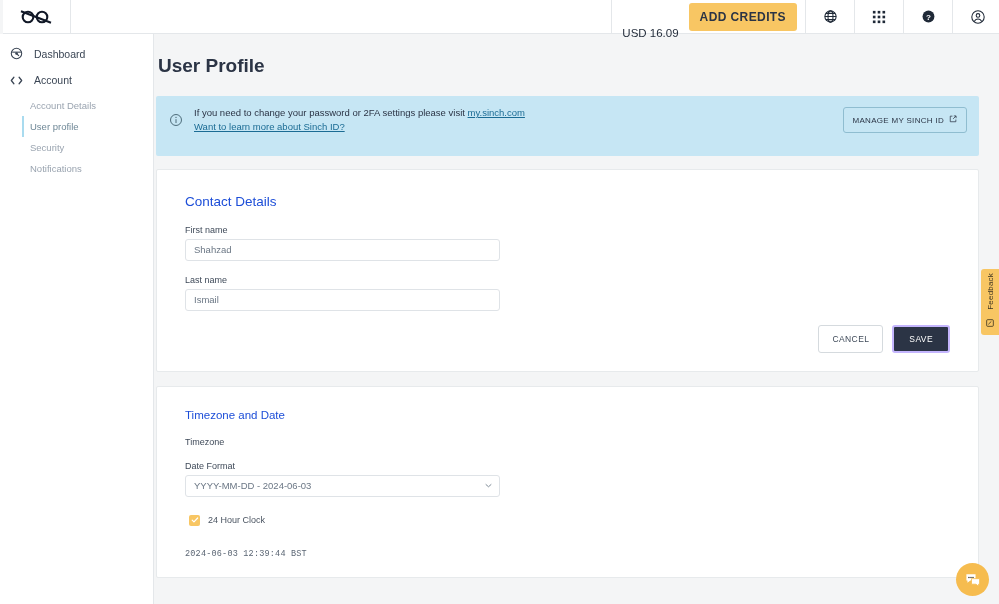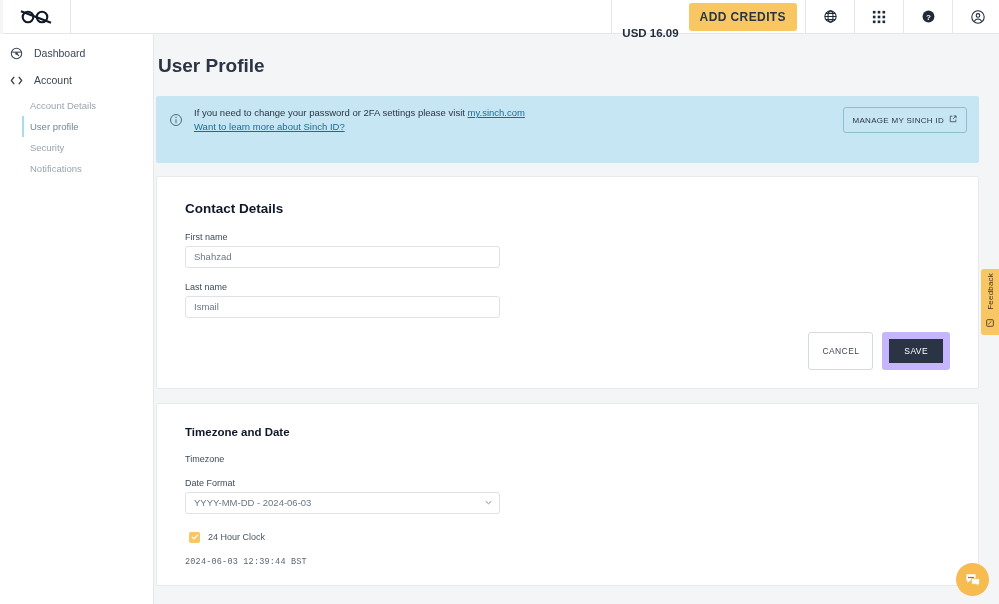--- a/index.html
+++ b/index.html
@@ -25,21 +25,21 @@
   }
   .logo-glyph { display:block; }
   .topbar-spacer { flex: 1 1 auto; border-right: 1px solid #e4e7ea; }
   .credit-cell {
     display: flex; align-items: center; gap: 10px;
     padding: 0 8px 0 10px;
     border-right: 1px solid #e4e7ea;
   }
   .credit-text { text-align: right; line-height: 1.15; }
   .credit-label { font-size: 7.5px; color: #6b7785; letter-spacing: .1px; }
-  .credit-amount { font-size: 11.5px; font-weight: bold; color: #1f2937; margin-top: 25px; }
+  .credit-amount { font-size: 11.5px; font-weight: normal; color: #1f2937; margin-top: 25px; }
   .add-credits {
     background: #f8c663; border: none; border-radius: 3px;
     font-size: 12px; font-weight: bold; letter-spacing: .4px;
     color: #2b3445; padding: 7px 11px; cursor: pointer;
     font-family: "Liberation Sans", sans-serif;
   }
   .icon-cell {
     width: 49px; min-width: 49px;
     border-right: 1px solid #e4e7ea;
     display: flex; align-items: center; justify-content: center;
@@ -48,21 +48,21 @@
   .icon-cell:last-child { border-right: none; }
 
   
   .sidebar {
     position: absolute; top: 34px; left: 0; width: 154px; height: 570px;
     background: #ffffff;
     border-right: 1px solid #e4e7ea;
     padding-top: 6px;
   }
   .nav-top {
-    display: flex; gap: 10px;
+    display: flex; align-items: center; gap: 10px;
     padding: 7px 0 7px 8px; cursor: pointer;
   }
   .nav-top .nav-label { font-size: 10.5px; color: #3a4554; }
   .nav-icon { width: 16px; min-width:16px; display:flex; align-items:center; justify-content:center;}
   .subnav { margin: 2px 0 0 0; padding: 0 0 0 22px; }
   .subitem {
     font-size: 9.5px; color: #9aa4b0;
     padding: 5px 0 5px 6px;
     border-left: 2px solid transparent;
     cursor: pointer;
@@ -80,21 +80,21 @@
     margin: 21px 0 0 2px; padding-left: 0;
   }
   .content { padding: 0 20px 0 2px; }
 
   
   .banner {
     margin-top: 19px;
     background: #c6e6f4;
     border-radius: 2px;
     display: flex; align-items: center;
-    padding: 10px 12px 28px 10px;
+    padding: 10px 12px 21px 10px;
     min-height: 48px;
   }
   .banner-icon { width: 20px; min-width:20px; display:flex; align-items:center; justify-content:center; }
   .banner-text { flex: 1 1 auto; padding-left: 8px; line-height: 1.5; }
   .banner-line { font-size: 9.5px; color: #2b3445; }
   .banner-link { color: #1b6c94; text-decoration: underline; cursor: pointer; }
   .banner-btn {
     background: #c6e6f4; border: 1px solid #8fbdd0; border-radius: 3px;
     font-size: 8px; letter-spacing: .3px; color: #2b3445;
     padding: 7px 9px; cursor: pointer; white-space: nowrap;
@@ -103,21 +103,21 @@
   }
 
   
   .card {
     background: #ffffff;
     border: 1px solid #e7eaec;
     border-radius: 2px;
     margin-top: 13px;
     padding: 24px 28px 18px 28px;
   }
-  .card-title { font-size: 13.5px; font-weight: bold; color: #0f172a; margin: 0 0 16px 0; }
+  .card-title { font-size: 13.5px; font-weight: normal; color: #1d4ed8; margin: 0 0 16px 0; }
   .card-title.sub { font-size: 11.5px; }
   .field { margin-bottom: 14px; max-width: 315px; }
   .field-label { font-size: 9px; color: #3f4a59; margin-bottom: 4px; }
   .text-input {
     width: 315px; height: 22px;
     border: 1px solid #dfe3e7; border-radius: 3px;
     font-size: 9.5px; color: #6b7785;
     padding: 0 8px;
     font-family: "Liberation Sans", sans-serif;
     background: #fff;
@@ -139,31 +139,31 @@
   .checkbox {
     width: 11px; height: 11px; min-width: 11px;
     background: #f8c663; border-radius: 2px;
     display: flex; align-items: center; justify-content: center;
     cursor: pointer;
   }
   .checkbox-label { font-size: 9px; color: #4a5461; }
   .date-preview {
     font-family: "Liberation Mono", monospace;
     font-size: 8.5px; color: #5b6674;
-    margin-top: 14px; letter-spacing: .2px;
+    margin-top: 23px; letter-spacing: .2px;
   }
   .actions { display: flex; justify-content: flex-end; gap: 9px; margin-top: 14px; }
   .btn-cancel {
     background: #fff; border: 1px solid #d5dade; border-radius: 3px;
     font-size: 8.5px; letter-spacing: .4px; color: #3f4a59;
     padding: 7px 13px; cursor: pointer;
     font-family: "Liberation Sans", sans-serif;
   }
   .btn-save {
-    background: #2b3445; border: 7px solid #c4b5fd; border-radius: 3px;
+    background: #2b3445; border: 2px solid #c4b5fd; border-radius: 3px;
     font-size: 8.5px; letter-spacing: .4px; color: #ffffff;
     padding: 7px 15px; cursor: pointer;
     font-family: "Liberation Sans", sans-serif;
   }
 
   
   .feedback-tab {
     position: absolute; right: 0; top: 269px;
     width: 18px; height: 66px;
     background: #f8c663;

